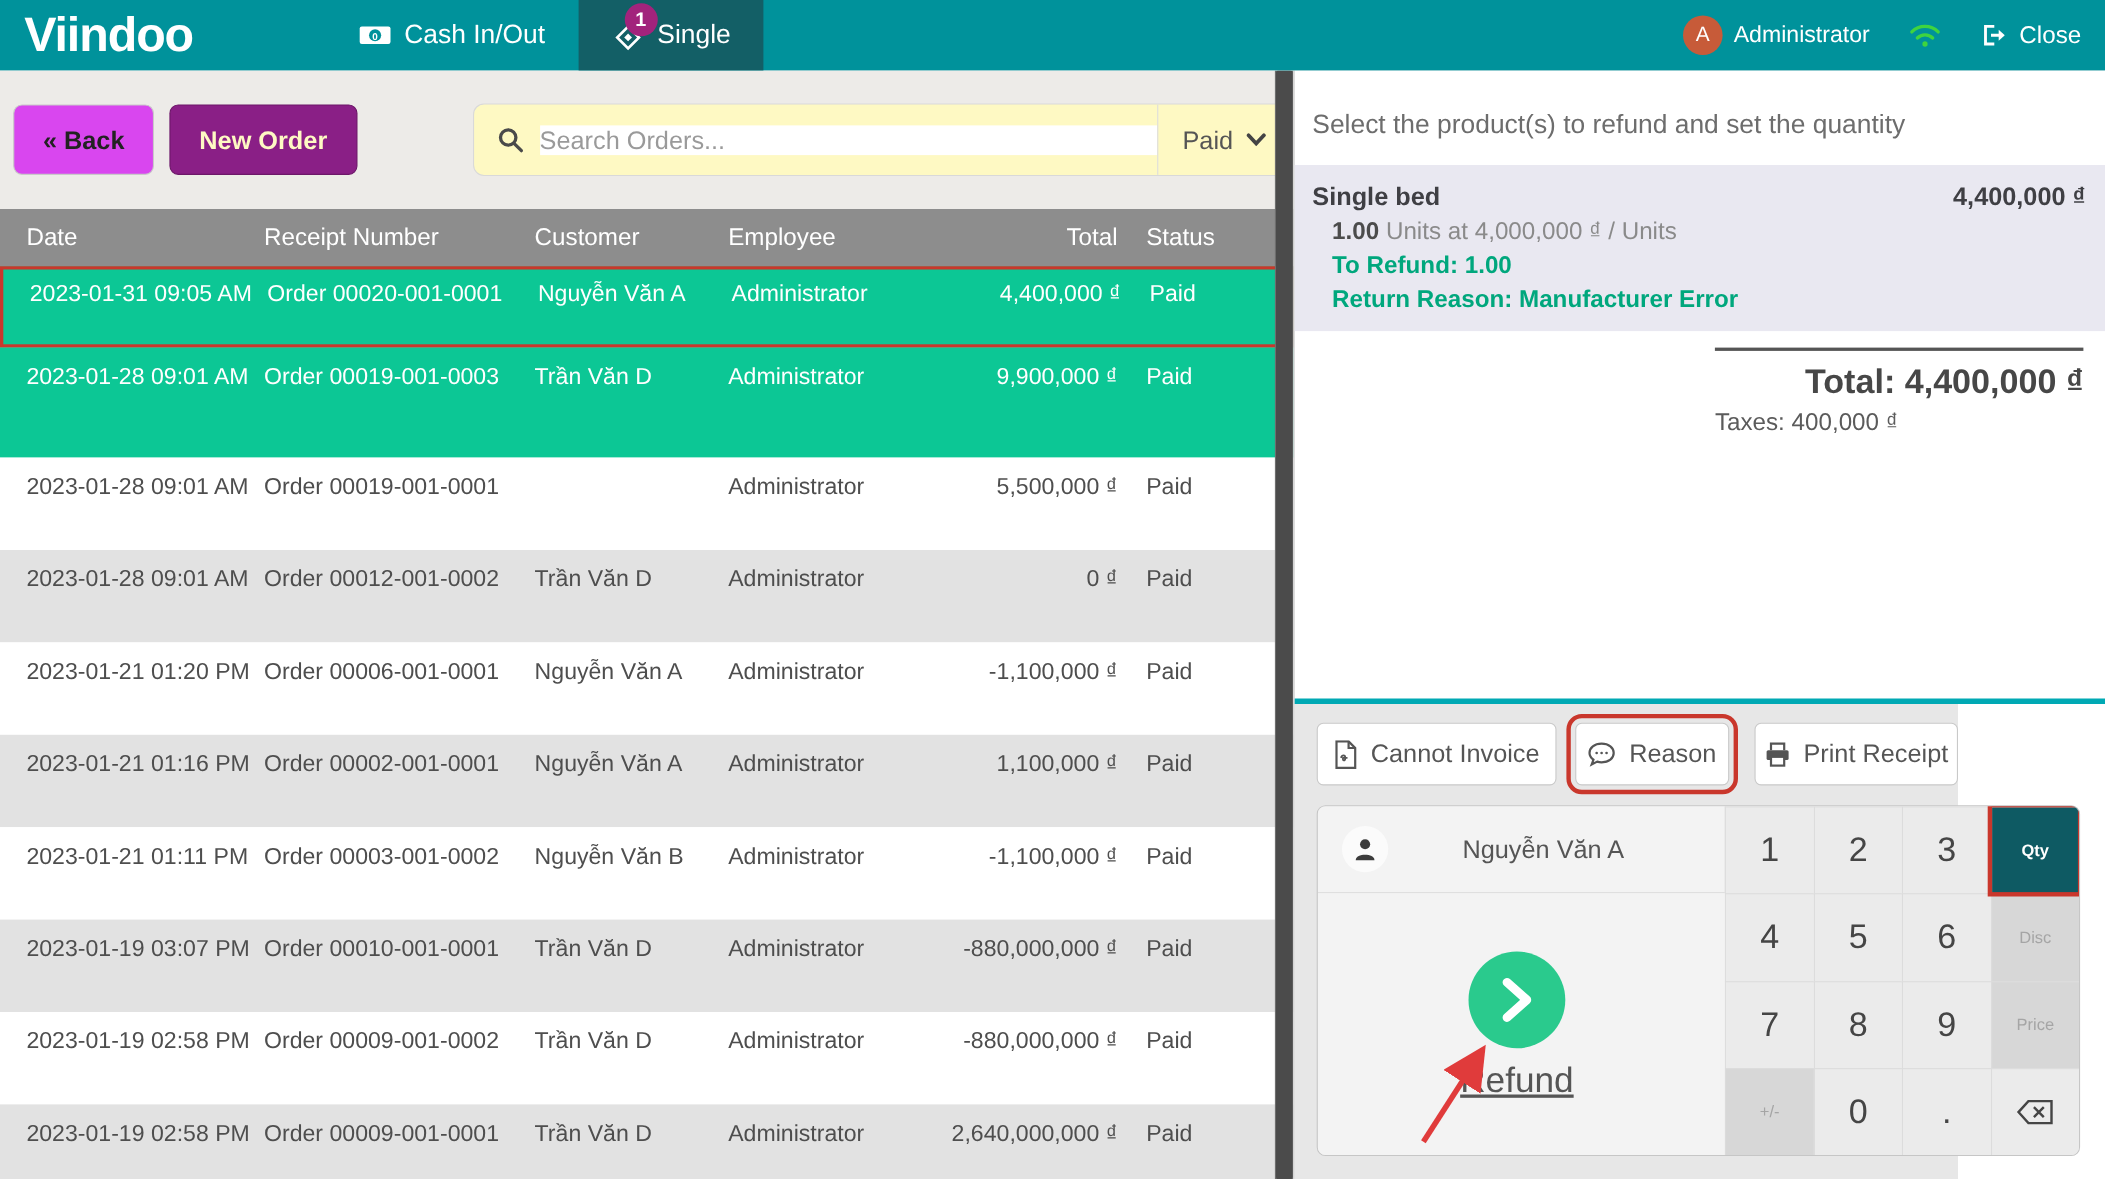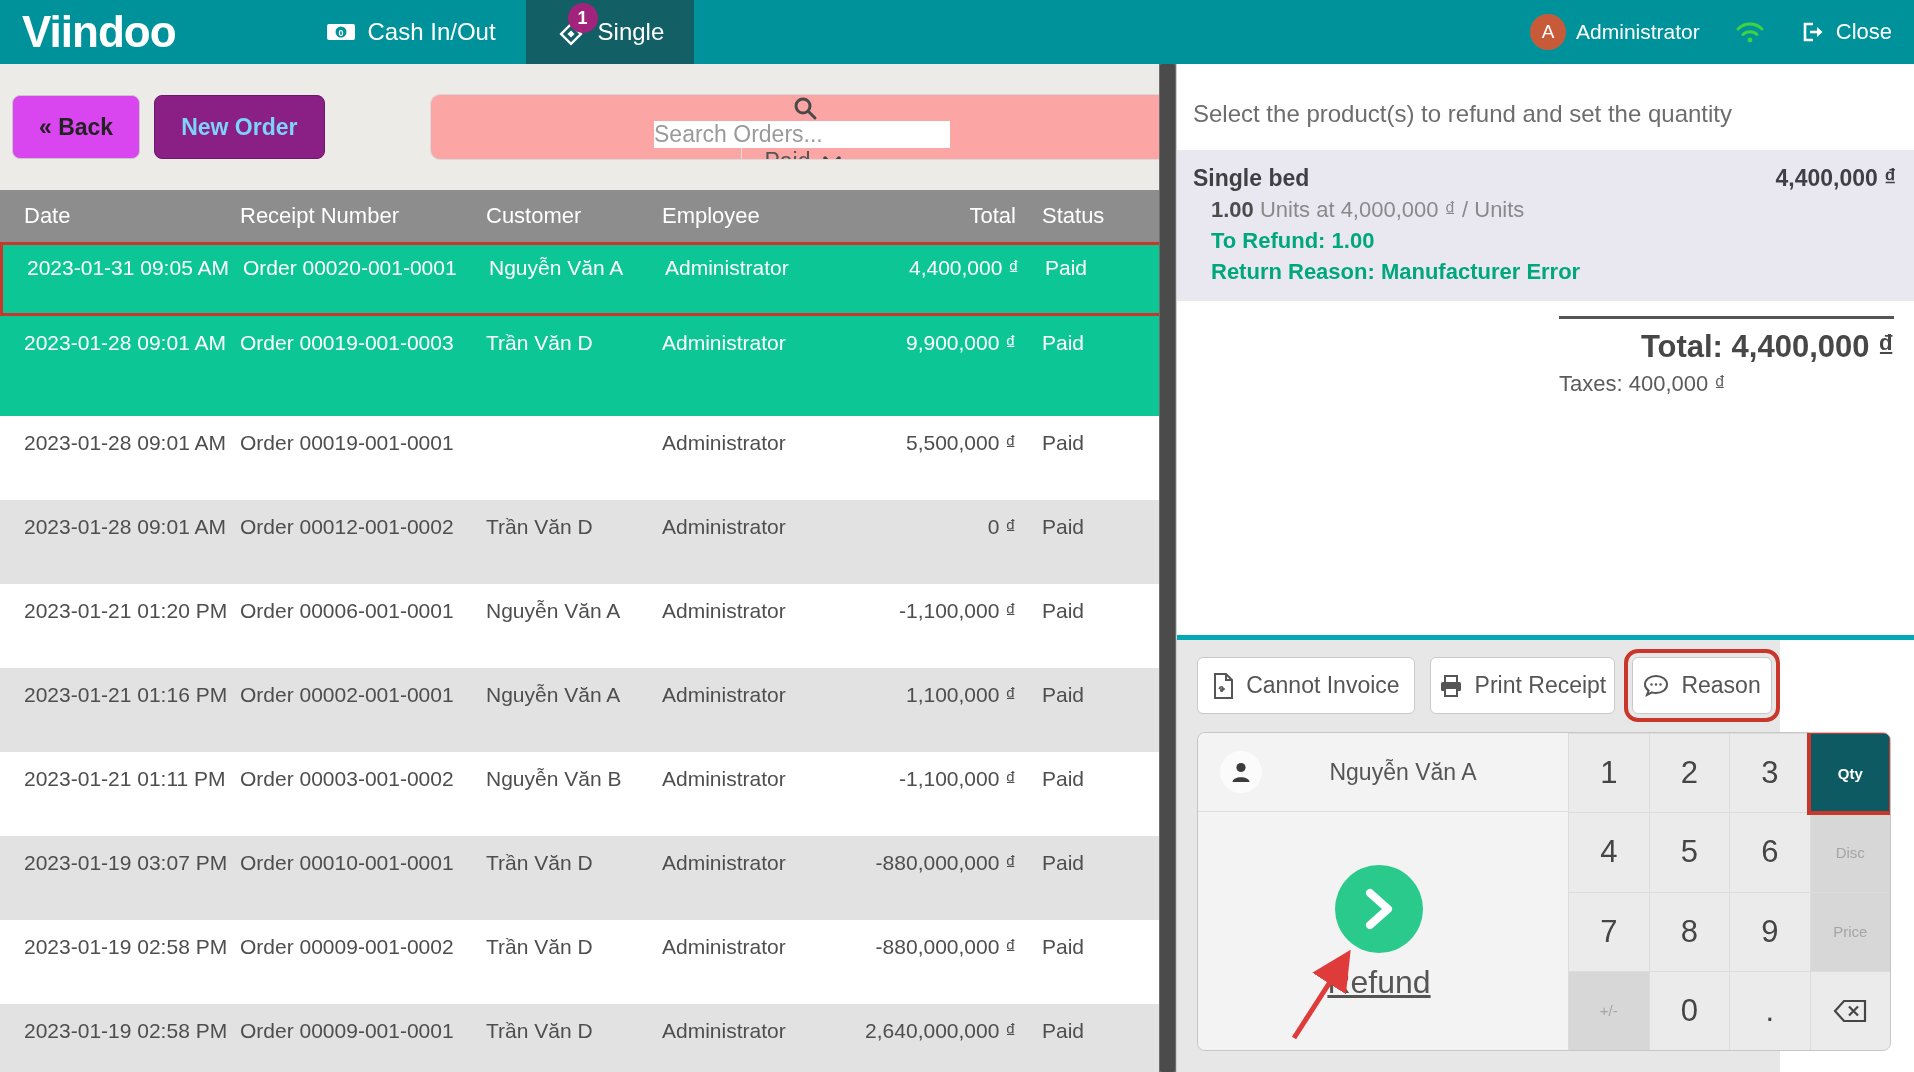--- a/index.html
+++ b/index.html
@@ -16,22 +16,22 @@
   .topbar-right { margin-left:auto; display:flex; align-items:center; gap:34px; margin-right:22px; }
   .user-chip { display:flex; align-items:center; gap:10px; color:#fff; font-size:21px; }
   .avatar { width:36px; height:36px; border-radius:50%; background:#c75b39; color:#fff; display:flex; align-items:center; justify-content:center; font-size:19px; }
   .close-chip { display:flex; align-items:center; gap:10px; color:#fff; font-size:22px; cursor:pointer; }
 
   
   .left-panel { position:absolute; top:64px; left:0; width:1176px; height:1008px; background:#fff; overflow:hidden; }
   .toolbar { height:126px; background:#edebe8; display:flex; align-items:center; padding-left:12px; }
   .btn { border:1px solid #c9c9c9; border-radius:8px; background:#d946ef; color:#222; font-size:23px; height:64px; padding:0 26px; cursor:pointer; }
   .btn-back { font-weight:bold; }
-  .btn-new-order { background:#8a1f86; border-color:#6d1769; color:#7dd3fc; margin-left:14px; font-weight:bold; }
-  .searchbar { margin-left:105px; width:745px; height:66px; background:#fca5a5; border:1px solid #d9d9d9; border-radius:10px; display:flex; align-items:center; overflow:hidden;flex-direction:column; }
+  .btn-new-order { background:#8a1f86; border-color:#6d1769; color:#fef9c3; margin-left:14px; font-weight:bold; }
+  .searchbar { margin-left:105px; width:745px; height:66px; background:#fef9c3; border:1px solid #d9d9d9; border-radius:10px; display:flex; align-items:center; overflow:hidden; }
   .searchbar input { border:0; outline:0; flex:1; font-size:23px; color:#444; font-family:inherit; }
   .searchbar input::placeholder { color:#9a9a9a; }
   .search-ico { margin:0 14px 0 20px; display:flex; }
   .filter-seg { width:122px; height:100%; border-left:1px solid #ddd; display:flex; align-items:center; justify-content:center; gap:12px; font-size:23px; color:#555; cursor:pointer; }
 
   
   .grid-row { display:grid; grid-template-columns:208px 238px 168px 158px 188px 1fr; column-gap:8px; padding-left:24px; padding-right:12px; }
   .thead { background:#8d8d8d; color:#fff; font-size:22px; height:52px; align-items:center; }
   .thead .c-total { text-align:right; }
   .thead .c-status { padding-left:18px; }
@@ -292,40 +292,40 @@
       <button class="ctl-btn btn-cannot-invoice">
         <span>
           <svg width="22" height="26" viewBox="0 0 22 26" fill="none" stroke="#555" stroke-width="2">
               <path d="M3 1 H14 L20 7 V25 H3 Z"></path>
               <path d="M14 1 V7 H20"></path>
               <path d="M7 16 C8 13 11 13 11 16 C11 19 8 19 9 16 H13" stroke-width="1.6"></path>
             </svg>
         </span>
         <span>Cannot Invoice</span>
       </button>
-      <button class="ctl-btn btn-print">
-        <span>
-          <svg width="24" height="24" viewBox="0 0 24 24" fill="none" stroke="#555" stroke-width="2">
-              <path d="M6 8 V2 H18 V8"></path>
-              <rect x="2" y="8" width="20" height="9" rx="1.5" fill="#555" stroke="none"></rect>
-              <rect x="6" y="14" width="12" height="8" fill="#fff" stroke="#555" stroke-width="2"></rect>
-            </svg>
-        </span>
-        <span>Print Receipt</span>
-      </button>
       <button class="ctl-btn btn-reason">
         <span>
           <svg width="26" height="24" viewBox="0 0 26 24" fill="none" stroke="#555" stroke-width="2">
               <path d="M13 2 C19.6 2 24 5.8 24 10.5 C24 15.2 19.6 19 13 19 C11.6 19 10.2 18.8 9 18.4 L4 21 L5.6 16.6 C3.4 15 2 12.9 2 10.5 C2 5.8 6.4 2 13 2 Z"></path>
               <circle cx="8.5" cy="10.5" r="1.2" fill="#555" stroke="none"></circle>
               <circle cx="13" cy="10.5" r="1.2" fill="#555" stroke="none"></circle>
               <circle cx="17.5" cy="10.5" r="1.2" fill="#555" stroke="none"></circle>
             </svg>
         </span>
         <span>Reason</span>
+      </button>
+      <button class="ctl-btn btn-print">
+        <span>
+          <svg width="24" height="24" viewBox="0 0 24 24" fill="none" stroke="#555" stroke-width="2">
+              <path d="M6 8 V2 H18 V8"></path>
+              <rect x="2" y="8" width="20" height="9" rx="1.5" fill="#555" stroke="none"></rect>
+              <rect x="6" y="14" width="12" height="8" fill="#fff" stroke="#555" stroke-width="2"></rect>
+            </svg>
+        </span>
+        <span>Print Receipt</span>
       </button>
     </div>
 
     <div class="numpad">
       <div class="cust-cell">
         <span class="pic">
           <svg width="26" height="26" viewBox="0 0 26 26">
               <circle cx="13" cy="8.5" r="4.6" fill="#3c3c3c"></circle>
               <path d="M4.5 23 C4.5 16.5 21.5 16.5 21.5 23 Z" fill="#3c3c3c"></path>
             </svg>

